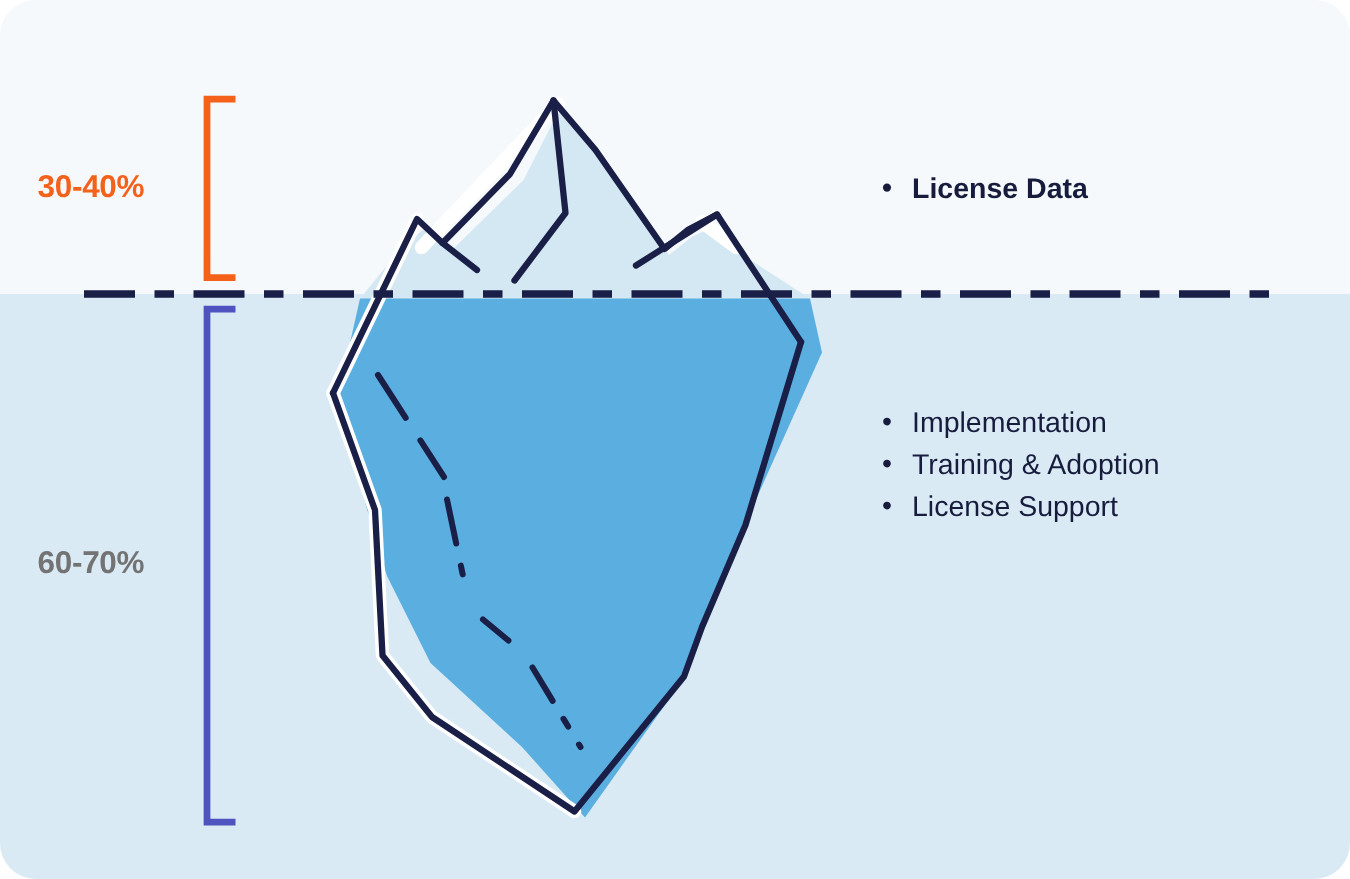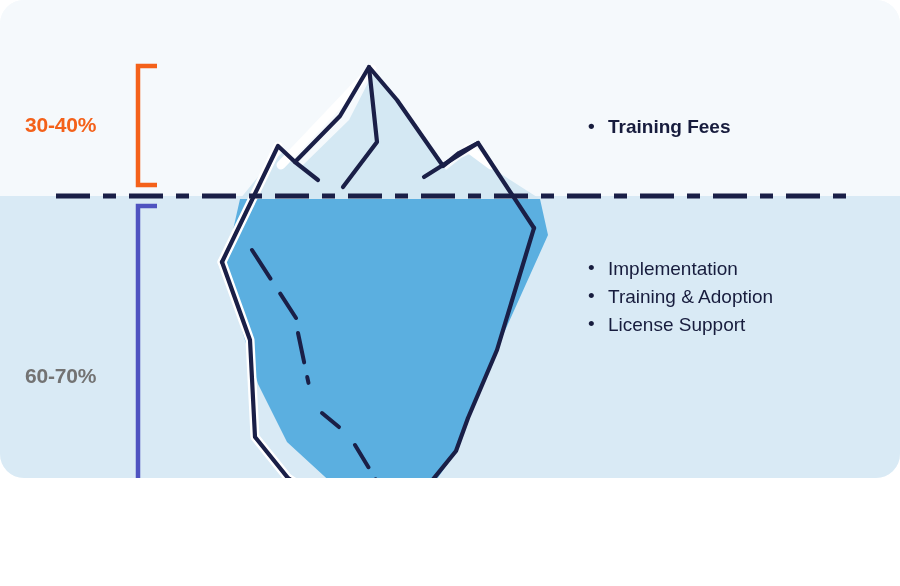--- a/index.html
+++ b/index.html
@@ -1,40 +1,40 @@
 <!DOCTYPE html>
 <html><head>
 <meta charset="utf-8">
 <style>
   html,body{margin:0;padding:0;background:#ffffff;}
   body{width:900px;height:586px;overflow:hidden;
        font-family:"Liberation Sans","DejaVu Sans",sans-serif;}
 
-  #card{position:relative;width:900px;height:478px;border-radius:24px;
+  #card{position:relative;width:900px;height:586px;border-radius:24px;
         overflow:hidden;background:#f5f9fc;}
 
   
   .sky{position:absolute;left:0;top:0;width:900px;height:196px;background:#f5f9fc;}
   .water{position:absolute;left:0;top:196px;width:900px;height:390px;background:#d9eaf5;}
 
   
   #art{position:absolute;left:0;top:0;width:900px;height:586px;}
 
   
   .pct{position:absolute;font-weight:bold;font-size:21px;letter-spacing:-0.2px;white-space:nowrap;}
   #pct-top{left:25px;top:113px;color:#f4611a;}
   #pct-bottom{left:25px;top:364px;color:#737373;}
 
   
   .list{position:absolute;margin:0;padding:0;list-style:none;}
   .list li{position:relative;padding-left:22px;color:#171c3d;}
   .list li::before{content:"\2022";position:absolute;left:2px;top:-1px;
                    font-size:19px;line-height:inherit;color:#171c3d;}
   #list-above{left:586px;top:113px;font-size:19px;line-height:28px;font-weight:bold;}
-  #list-below{left:586px;top:255px;font-size:19px;line-height:28.2px;font-weight:normal;}
+  #list-below{left:586px;top:269px;font-size:19px;line-height:28.2px;font-weight:normal;}
   #list-below li{margin-bottom:0;}
 </style>
 </head>
 <body>
 
 <div id="card">
 
   <div class="sky"></div>
   <div class="water"></div>
 
@@ -77,21 +77,21 @@
 
     <polyline points="157,206 138,206 138,548 157,548" fill="none" stroke="#4f53c0" stroke-width="4.5" stroke-linecap="butt" stroke-linejoin="miter"></polyline>
   </svg>
 
   <div class="pct" id="pct-top">30-40%</div>
 
   <div class="pct" id="pct-bottom">60-70%</div>
 
   <ul class="list" id="list-above">
     <li>
-      <span>Training Fees</span>
+      <span>License Data</span>
     </li>
   </ul>
 
   <ul class="list" id="list-below">
     <li>
       <span>Implementation</span>
     </li>
     <li>
       <span>Training &amp; Adoption</span>
     </li>

